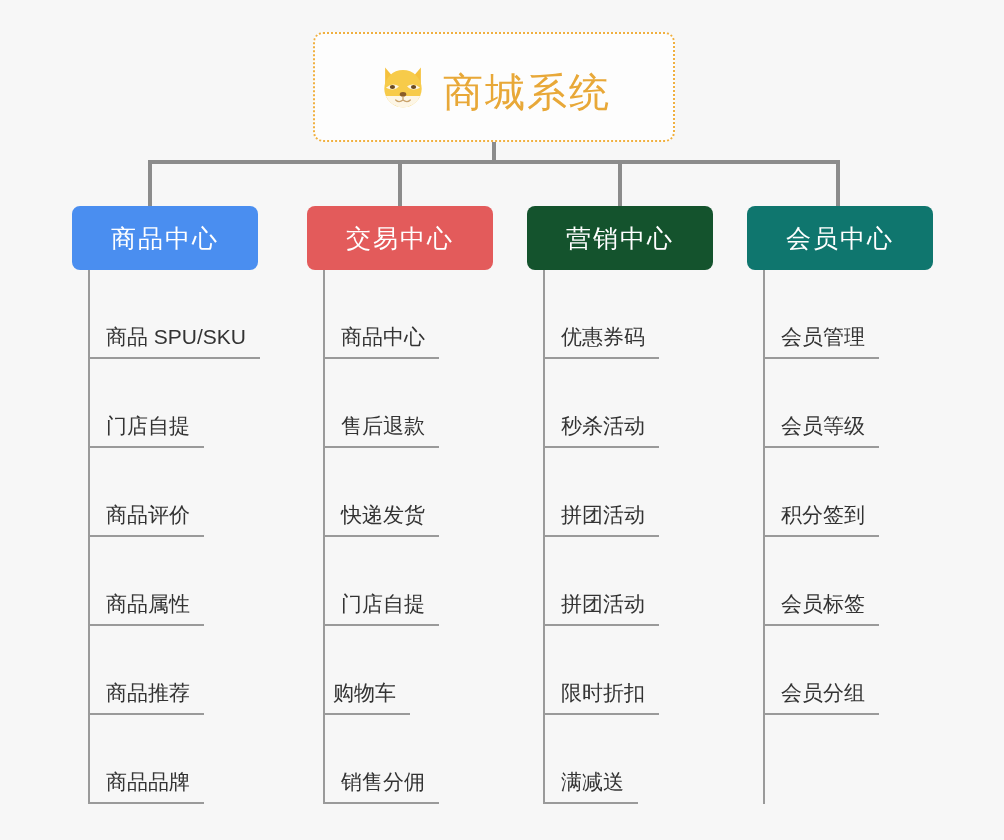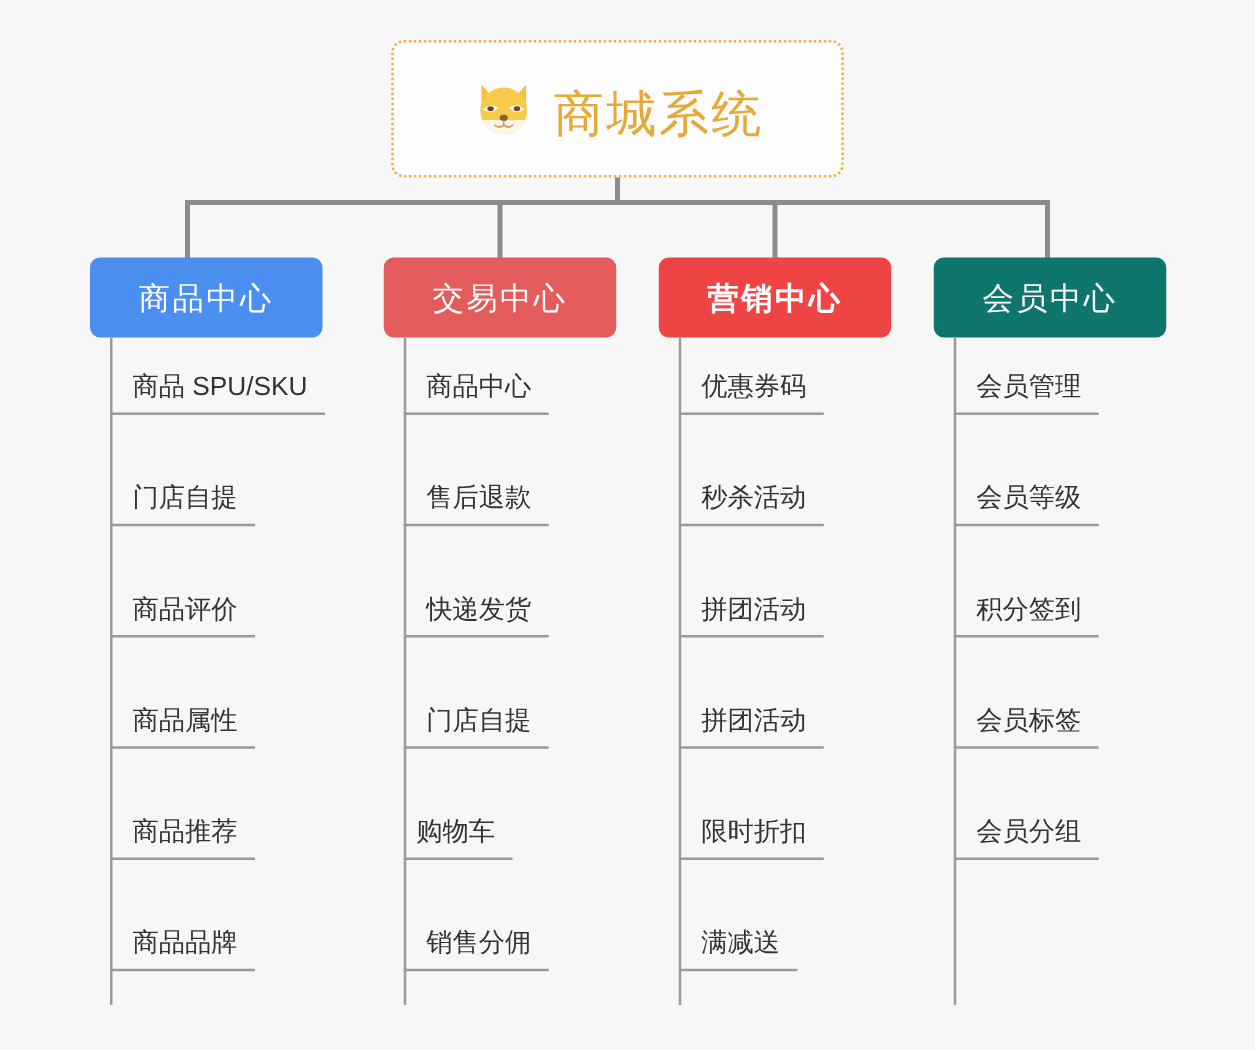--- a/index.html
+++ b/index.html
@@ -106,21 +106,21 @@
     position: absolute;
     left: 0;
     top: 0;
     width: 2px;
     background: #9a9a9a;
   }
   .leaf {
     position: relative;
     height: 89px;
     display: flex;
-    align-items: center;
+    align-items: flex-end;
     box-sizing: border-box;
   }
   .leaf-inner {
     display: inline-block;
     border-bottom: 2px solid #9a9a9a;
     padding: 0 14px 7px 18px;
     margin-left: 0;
     font-size: 21px;
     color: #333333;
     white-space: nowrap;
@@ -205,21 +205,21 @@
       <div class="leaf">
           <span class="leaf-inner" style="border-bottom-color: rgb(154, 154, 154); padding-left: 10px;">购物车</span>
         </div>
       <div class="leaf">
           <span class="leaf-inner" style="border-bottom-color: rgb(154, 154, 154);">销售分佣</span>
         </div>
     </div>
   </div>
 
   <div class="column" style="left:527px;">
-    <div class="col-head" style="background: #ef4444; font-weight: bold;">
+    <div class="col-head" style="background: #14532d;">
       <span>营销中心</span>
     </div>
     <div class="leaf-wrap">
       <div class="leaf-spine" style="background: rgb(154, 154, 154); height: 534px;"></div>
       <div class="leaf">
           <span class="leaf-inner" style="border-bottom-color: rgb(154, 154, 154);">优惠券码</span>
         </div>
       <div class="leaf">
           <span class="leaf-inner" style="border-bottom-color: rgb(154, 154, 154);">秒杀活动</span>
         </div>

